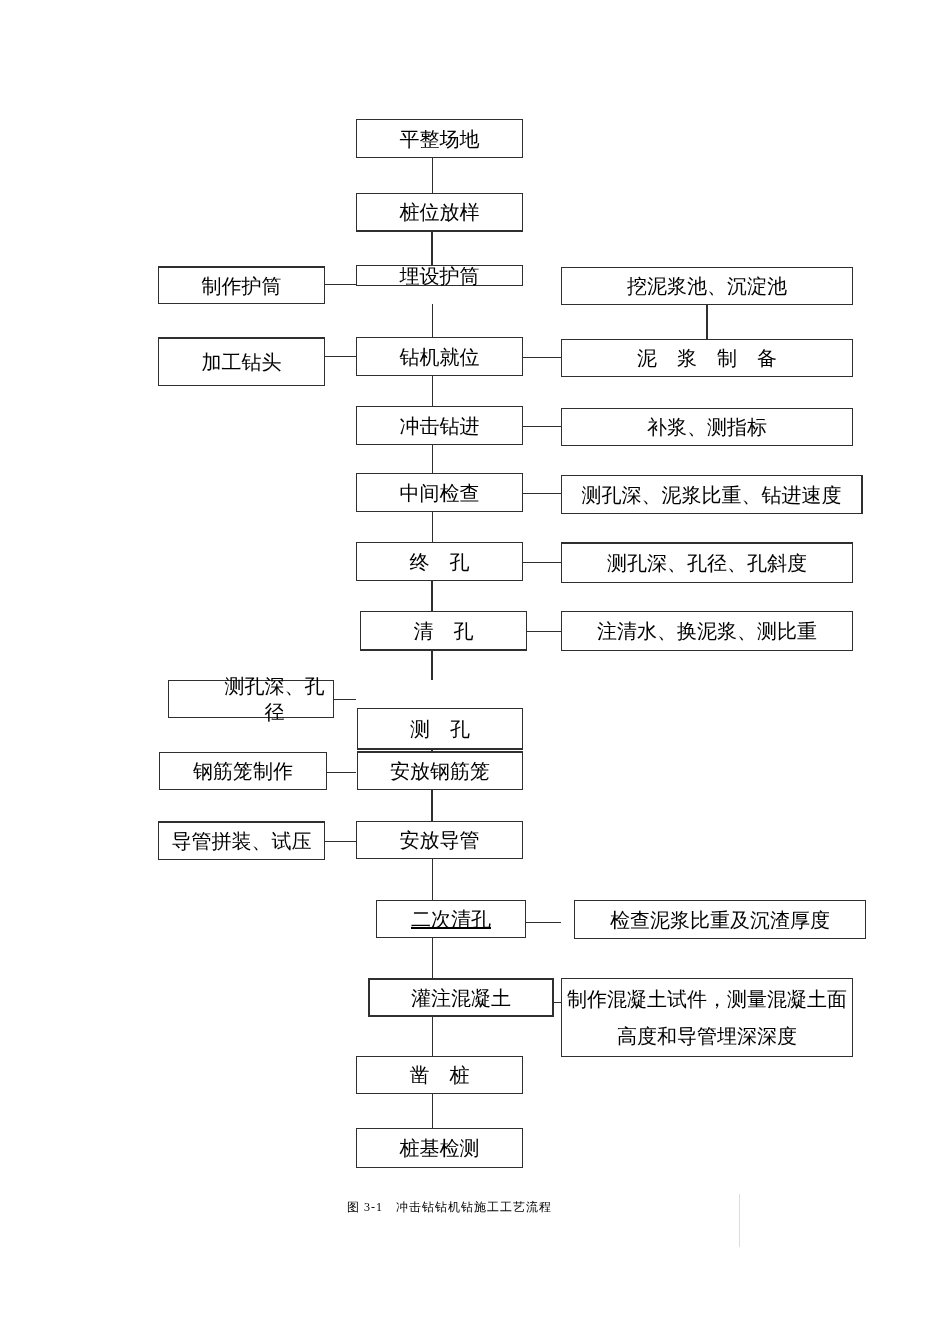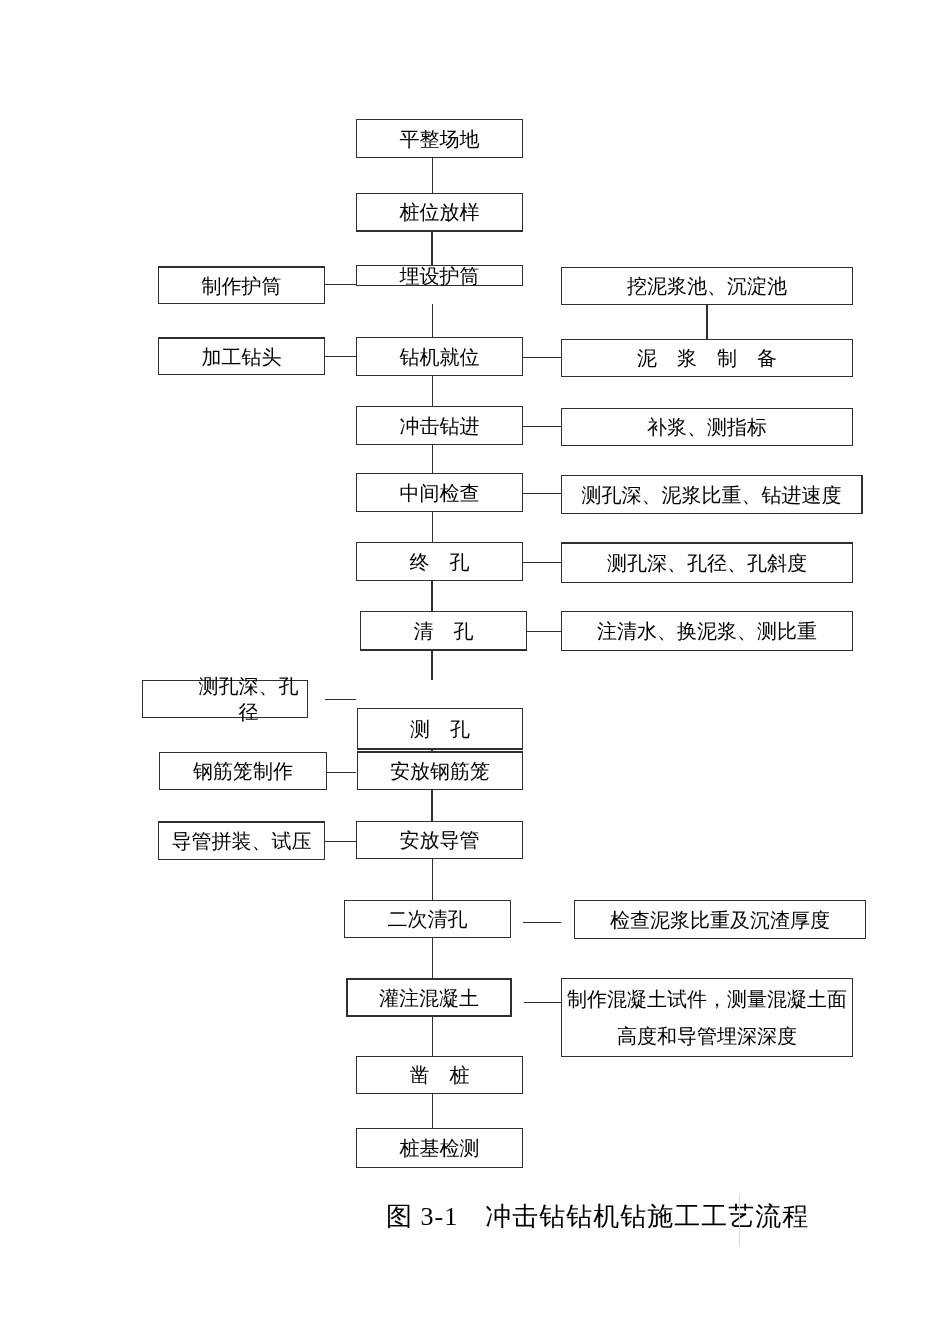--- a/index.html
+++ b/index.html
@@ -28,24 +28,23 @@
   .node.b2 { border-bottom-width: 2px; }
   .node.r2 { border-right-width: 2px; }
   .node.all2 { border-width: 2px; }
   .node.wrap2 { line-height: 37px; padding: 0 3px; }
   .vline, .hline { position: absolute; background: #2f2f2f; }
   .vline { width: 1px; }
   .vline.w2 { width: 2px; }
   .hline { height: 1px; }
   .caption {
     position: absolute;
-    font-size: 26px;
+    font-size: 12px;
     white-space: nowrap;
     letter-spacing: 1px;
-    margin-left: 39px;
   }
   .faint-line { position: absolute; width: 1px; background: #dcdcdc; }
 </style>
 </head>
 <body>
 
 <div class="page">
 
   <div class="vline" style="left:432px; top:158px; height:35px;"></div>
   <div class="vline w2" style="left:431px; top:232px; height:33px;"></div>
@@ -82,28 +81,28 @@
   <div class="node b2" style="left:356px; top:193px;  width:167px; height:39px;">桩位放样</div>
   <div class="node" style="left:356px; top:265px;  width:167px; height:21px;">埋设护筒</div>
   <div class="node" style="left:356px; top:337px;  width:167px; height:39px;">钻机就位</div>
   <div class="node" style="left:356px; top:406px;  width:167px; height:39px;">冲击钻进</div>
   <div class="node" style="left:356px; top:473px;  width:167px; height:39px;">中间检查</div>
   <div class="node" style="left:356px; top:542px;  width:167px; height:39px;">终　孔</div>
   <div class="node b2" style="left:360px; top:611px;  width:167px; height:40px;">清　孔</div>
   <div class="node b2" style="left:357px; top:708px;  width:166px; height:42px;">测　孔</div>
   <div class="node t2" style="left:357px; top:751px;  width:166px; height:39px;">安放钢筋笼</div>
   <div class="node" style="left:356px; top:821px;  width:167px; height:38px;">安放导管</div>
-  <div class="node" style="left:344px; top:900px;  width:167px; height:38px;">二次清孔</div>
-  <div class="node all2" style="left:346px; top:978px;  width:166px; height:39px;">灌注混凝土</div>
+  <div class="node" style="left:376px; top:900px;  width:150px; height:38px;text-decoration:underline;">二次清孔</div>
+  <div class="node all2" style="left:368px; top:978px;  width:186px; height:39px;">灌注混凝土</div>
   <div class="node" style="left:356px; top:1056px; width:167px; height:38px;">凿　桩</div>
   <div class="node" style="left:356px; top:1128px; width:167px; height:40px;">桩基检测</div>
 
   <div class="node t2" style="left:158px; top:266px; width:167px; height:38px;">制作护筒</div>
-  <div class="node t2" style="left:158px; top:337px; width:167px; height:38px;">加工钻头</div>
-  <div class="node" style="left:142px; top:680px; width:166px; height:38px;padding-left:47px;">测孔深、孔径</div>
+  <div class="node t2" style="left:158px; top:337px; width:167px; height:49px;">加工钻头</div>
+  <div class="node" style="left:168px; top:680px; width:166px; height:38px;padding-left:47px;">测孔深、孔径</div>
   <div class="node" style="left:159px; top:752px; width:168px; height:38px;">钢筋笼制作</div>
   <div class="node t2" style="left:158px; top:821px; width:167px; height:39px;">导管拼装、试压</div>
 
   <div class="node" style="left:561px; top:267px; width:292px; height:38px;">挖泥浆池、沉淀池</div>
   <div class="node" style="left:561px; top:339px; width:292px; height:38px;">泥　浆　制　备</div>
   <div class="node" style="left:561px; top:408px; width:292px; height:38px;">补浆、测指标</div>
   <div class="node r2" style="left:561px; top:475px; width:302px; height:39px;">测孔深、泥浆比重、钻进速度</div>
   <div class="node t2" style="left:561px; top:542px; width:292px; height:41px;">测孔深、孔径、孔斜度</div>
   <div class="node" style="left:561px; top:611px; width:292px; height:40px;">注清水、换泥浆、测比重</div>
   <div class="node" style="left:574px; top:900px; width:292px; height:39px;">检查泥浆比重及沉渣厚度</div>

